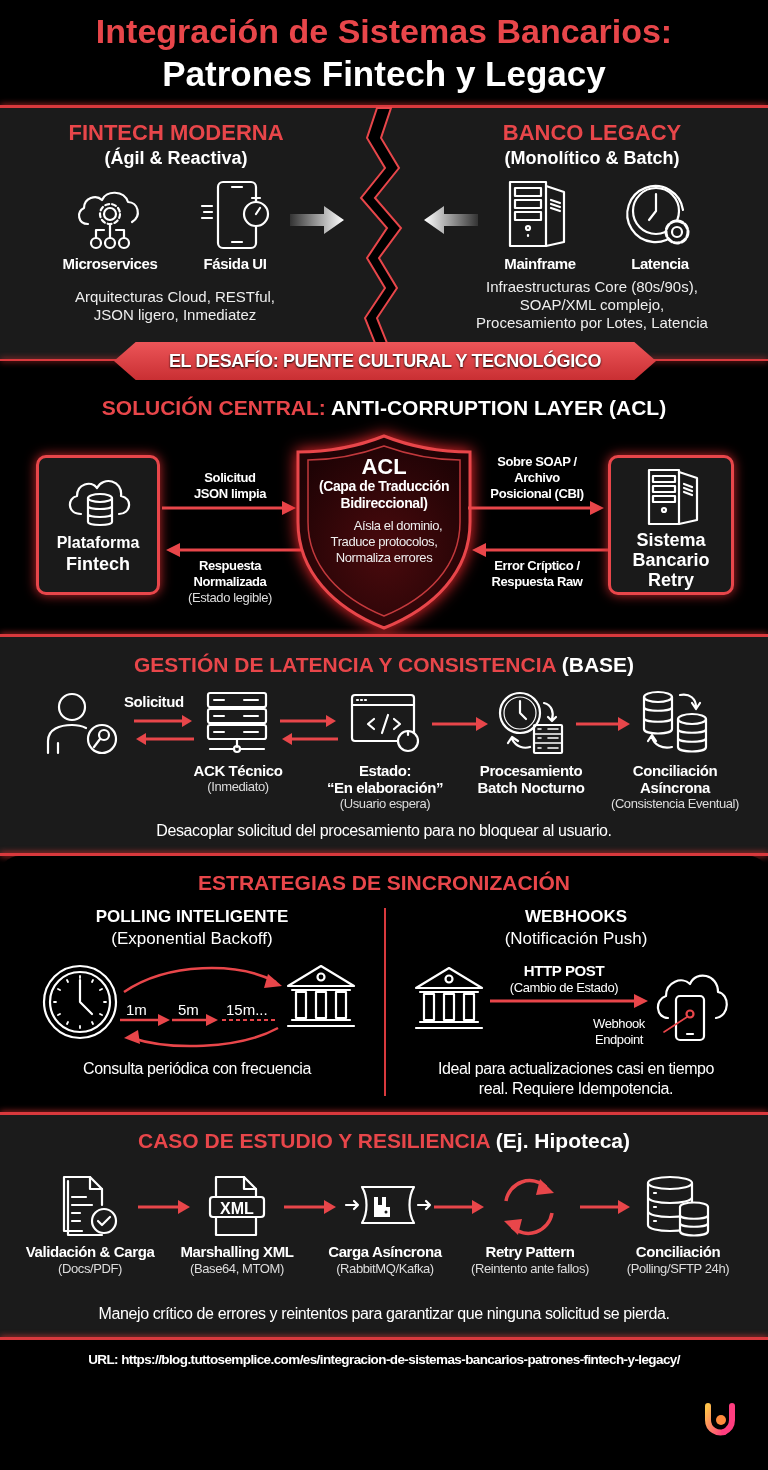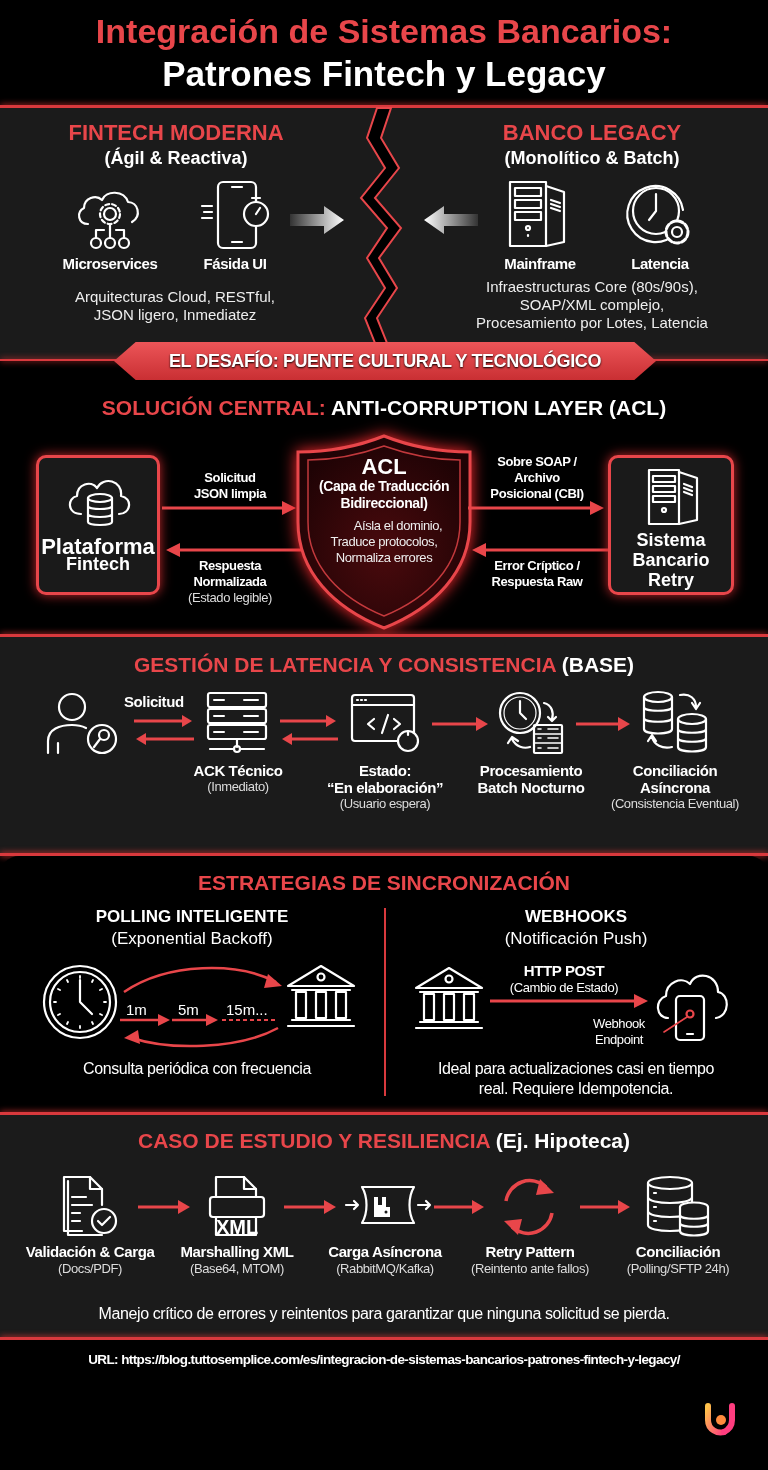--- a/index.html
+++ b/index.html
@@ -116,21 +116,21 @@
     <span class="red">SOLUCIÓN CENTRAL:</span>
     <span>ANTI-CORRUPTION LAYER (ACL)</span>
   </div>
 
   <div class="abs" style="left:36px;top:73px;width:124px;height:140px;border:3px solid #e8464a;border-radius:10px;background:#1a1a1a;box-shadow:0 0 12px #c3282c;">
     <svg class="abs ico" style="left:24px;top:16px;" width="74" height="54" viewBox="0 0 74 54">
       <path d="M18 40 C4 40 4 24 14 22 C14 10 28 6 34 14 C40 2 60 6 58 22 C70 24 68 40 56 40"></path>
       <ellipse cx="37" cy="24" rx="12" ry="4"></ellipse>
       <path d="M25 24 V48 C25 52 49 52 49 48 V24 M25 32 C25 36 49 36 49 32 M25 40 C25 44 49 44 49 40"></path>
     </svg>
-    <div class="abs center bold" style="left:0;width:118px;top:76px;font-size:22px;">Plataforma</div>
+    <div class="abs center bold" style="left:0;width:118px;top:76px;font-size:16px;">Plataforma</div>
     <div class="abs center bold" style="left:0;width:118px;top:96px;font-size:18px;">Fintech</div>
   </div>
 
   <div class="abs center bold cond" style="left:168px;width:124px;top:88px;font-size:13px;">Solicitud</div>
   <div class="abs center bold cond" style="left:168px;width:124px;top:104px;font-size:13px;">JSON limpia</div>
   <svg class="abs" style="left:162px;top:118px;" width="136" height="16" viewBox="0 0 136 16">
     <path d="M0 8 H124" stroke="#e8464a" stroke-width="3"></path>
       <path d="M120 1 L134 8 L120 15 Z" fill="#e8464a"></path>
   </svg>
   <svg class="abs" style="left:164px;top:160px;" width="140" height="16" viewBox="0 0 140 16">
@@ -268,20 +268,21 @@
     <path d="M4 8 V40 C4 46 32 46 32 40 V8 M4 18 C4 23 32 23 32 18 M4 29 C4 34 32 34 32 29"></path>
     <ellipse cx="52" cy="30" rx="14" ry="5" fill="#1b1b1b"></ellipse>
     <path d="M38 30 V58 C38 64 66 64 66 58 V30 M38 40 C38 45 66 45 66 40 M38 49 C38 54 66 54 66 49"></path>
     <path d="M40 6 C50 4 56 10 56 18 M52 14 L56 20 L60 14"></path>
     <path d="M32 58 C22 60 14 56 12 48 M8 52 L12 46 L16 52"></path>
   </svg>
   <div class="abs center bold cond" style="left:610px;width:130px;top:125px;font-size:15px;">Conciliación</div>
   <div class="abs center bold cond" style="left:610px;width:130px;top:142px;font-size:15px;">Asíncrona</div>
   <div class="abs center cond" style="left:596px;width:158px;top:159px;font-size:13px;color:#ddd;">(Consistencia Eventual)</div>
 
+  <div class="abs center cond" style="left:0;width:768px;top:185px;font-size:16px;">Desacoplar solicitud del procesamiento para no bloquear al usuario.</div>
 </div>
 <div class="hline" style="top:853px;"></div>
 
 <div class="sec" style="top:856px;height:256px;background:#000;border-radius:19px;">
   <div class="abs center bold red" style="left:0;width:768px;top:15px;font-size:21px;">ESTRATEGIAS DE SINCRONIZACIÓN</div>
   <div class="abs" style="left:384px;top:52px;width:2px;height:188px;background:#d9393d;"></div>
 
   <div class="abs center bold" style="left:0;width:384px;top:51px;font-size:17px;">POLLING INTELIGENTE</div>
   <div class="abs center" style="left:0;width:384px;top:73px;font-size:17px;">(Exponential Backoff)</div>
   <svg class="abs ico" style="left:42px;top:108px;" width="76" height="76" viewBox="0 0 76 76">
@@ -366,21 +367,21 @@
   <svg class="abs" style="left:138px;top:85px;" width="52" height="14" viewBox="0 0 52 14">
     <path d="M0 7 H42" stroke="#e8464a" stroke-width="3"></path>
       <path d="M40 0 L52 7 L40 14 Z" fill="#e8464a"></path>
   </svg>
 
   <svg class="abs ico" style="left:208px;top:60px;" width="58" height="62" viewBox="0 0 58 62">
     <path d="M8 22 V2 H36 L48 14 V22 M8 42 V60 H48 V42"></path>
     <path d="M36 2 V14 H48"></path>
     <rect x="2" y="22" width="54" height="20" rx="3"></rect>
   </svg>
-  <div class="abs center bold" style="left:208px;width:58px;top:85px;font-size:20px;margin-top:16px;">XML</div>
+  <div class="abs center bold" style="left:208px;width:58px;top:85px;font-size:16px;">XML</div>
   <div class="abs center bold cond" style="left:160px;width:154px;top:128px;font-size:15px;">Marshalling XML</div>
   <div class="abs center cond" style="left:160px;width:154px;top:146px;font-size:13px;color:#ddd;">(Base64, MTOM)</div>
 
   <svg class="abs" style="left:284px;top:85px;" width="52" height="14" viewBox="0 0 52 14">
     <path d="M0 7 H42" stroke="#e8464a" stroke-width="3"></path>
       <path d="M40 0 L52 7 L40 14 Z" fill="#e8464a"></path>
   </svg>
 
   <svg class="abs ico" style="left:344px;top:68px;" width="90" height="44" viewBox="0 0 90 44">
     <path d="M2 22 H14 M10 18 L14 22 L10 26"></path>

